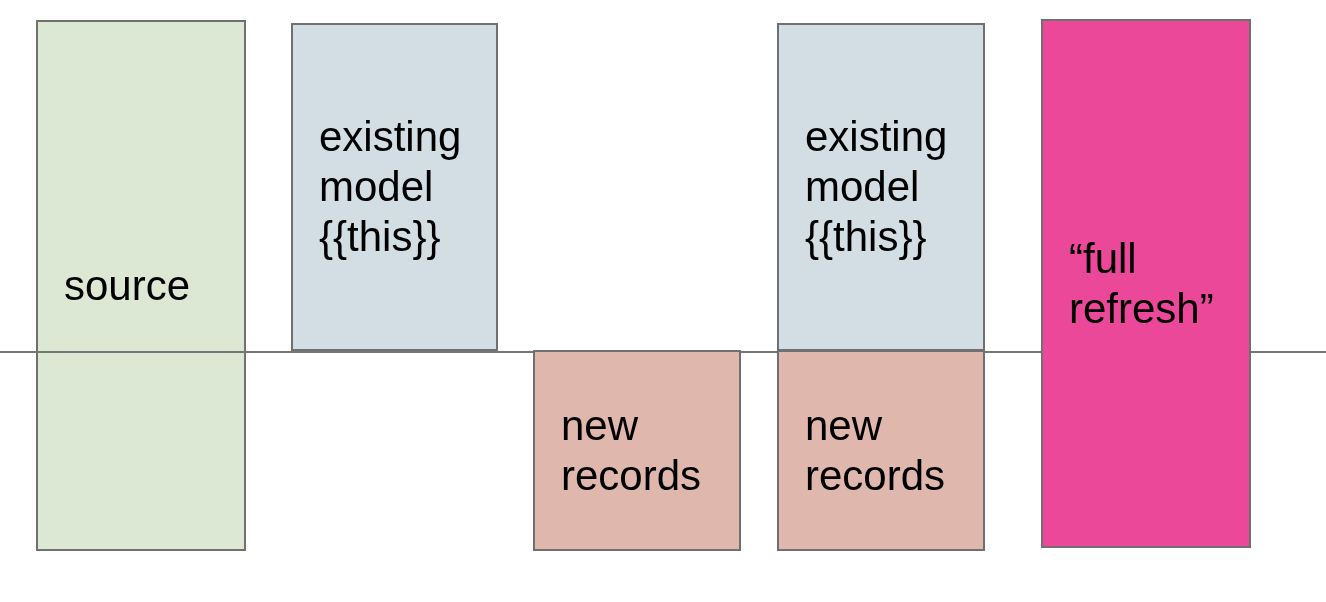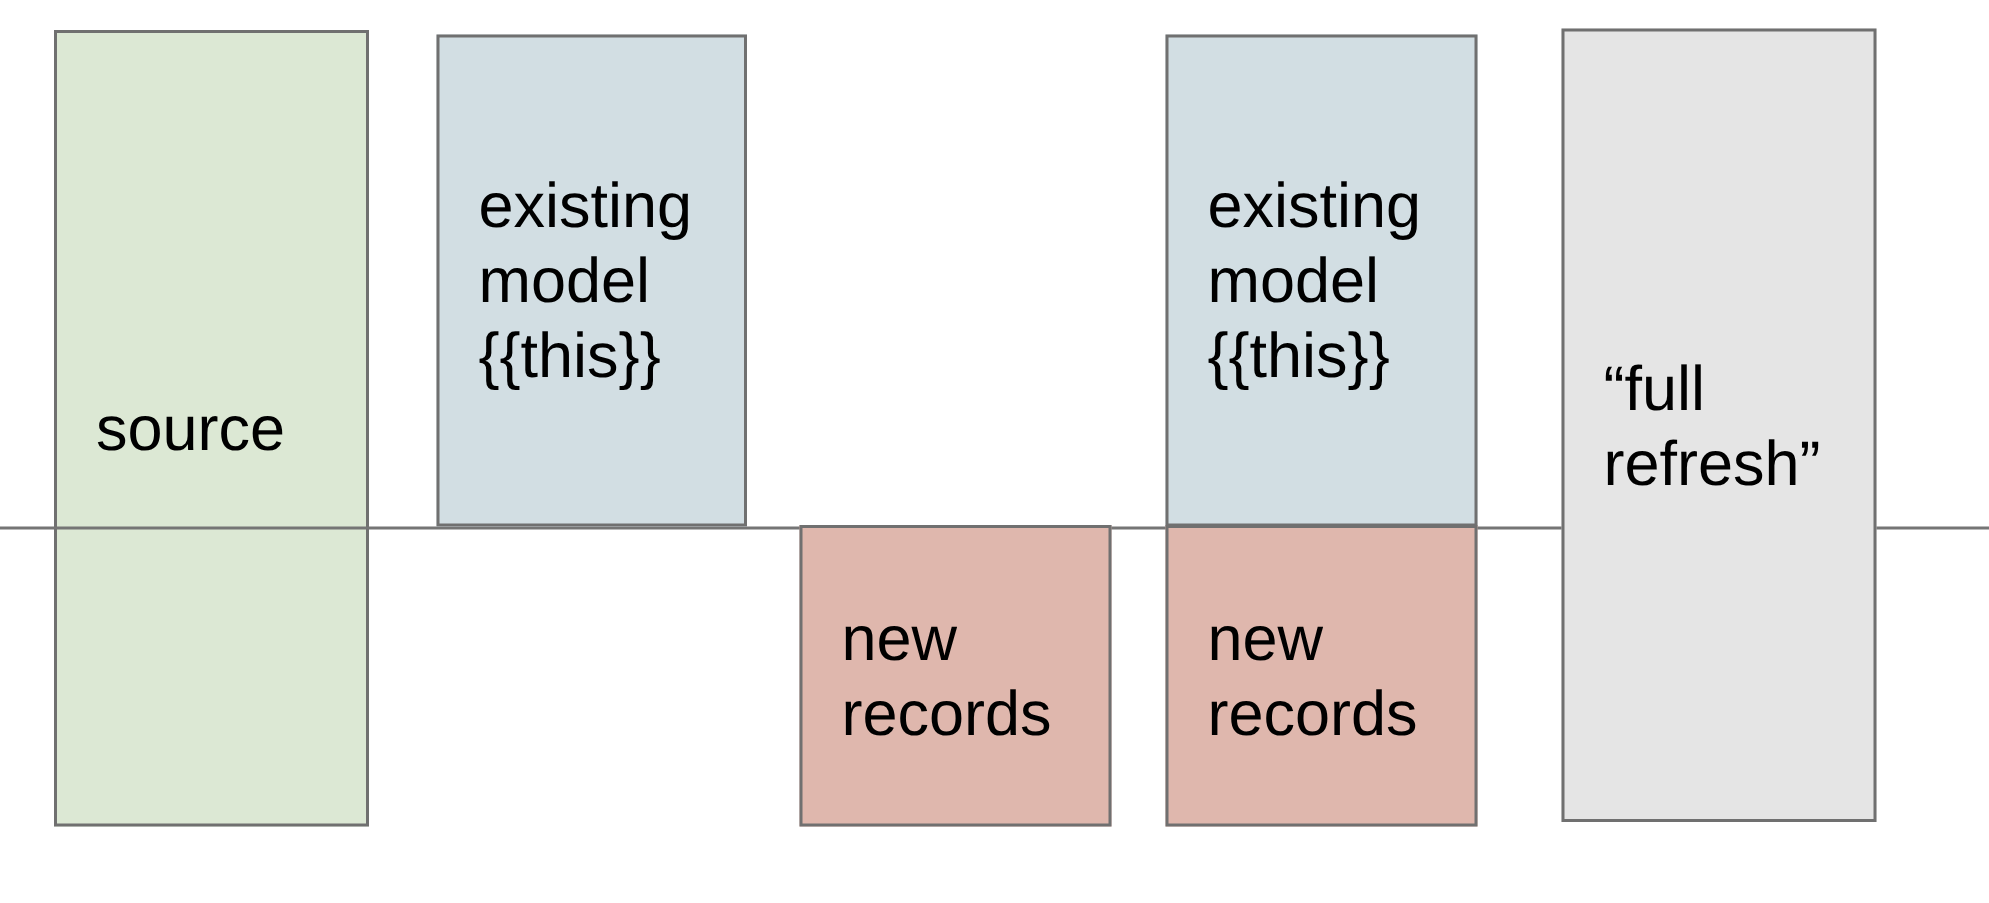--- a/index.html
+++ b/index.html
@@ -69,18 +69,18 @@
     <span class="label">existing
 model
 {{this}}</span>
   </div>
 
   <div class="box box-new-2" style="background: rgb(223, 183, 173); border-color: rgb(112, 112, 112);">
     <span class="label">new
 records</span>
   </div>
 
-  <div class="box box-full-refresh" style="background: #e5e5e5; border-color: rgb(112, 112, 112);">
+  <div class="box box-full-refresh" style="background: #ec4899; border-color: rgb(112, 112, 112);">
     <span class="label">“full
 refresh”</span>
   </div>
 
 </div>
 
 </body></html>

